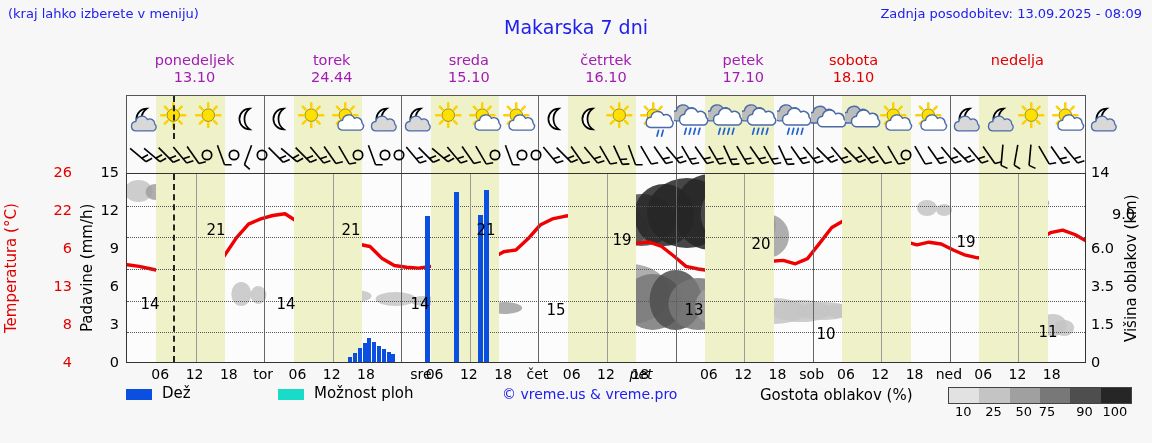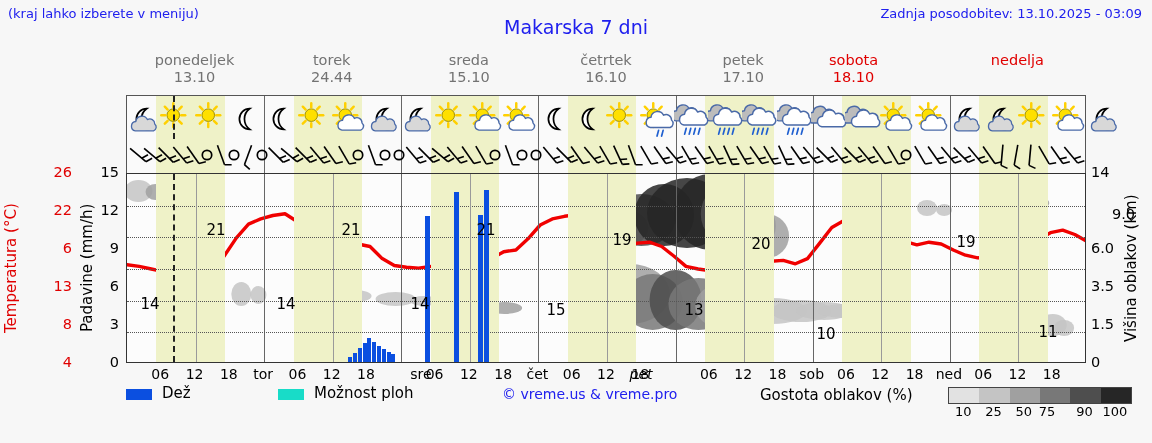--- a/index.html
+++ b/index.html
@@ -11,21 +11,21 @@
   #iconrow{left:126px;top:95px;width:960px;height:44px;border:1px solid #555;border-bottom:none;box-sizing:border-box;background:#fafafa;}
   #windrow{left:126px;top:139px;width:960px;height:34px;border:1px solid #555;border-top:none;border-bottom:none;box-sizing:border-box;background:#fafafa;}
   #grid{left:126px;top:173px;width:960px;height:190px;border:1px solid #333;box-sizing:border-box;background:#fcfcfc;overflow:hidden;}
 
   .dayband{position:absolute;top:0;bottom:0;background:#eff2c8;}
   .daysep{position:absolute;top:0;bottom:0;width:1px;background:#666;}
   .hsep{position:absolute;top:0;bottom:0;width:1px;background:#8a8a8a;}
   .gline{position:absolute;left:0;right:0;height:0;border-top:1px dotted #555;}
 
   
-  .dayhdr{position:absolute;top:52px;text-align:center;font-size:14.5px;color:#737373;line-height:17px;}
+  .dayhdr{position:absolute;top:52px;text-align:center;font-size:14.5px;color:#a21caf;line-height:17px;}
   .dayhdr.we{color:#e00000;}
   #tempTitle{left:2px;top:168px;width:24px;height:200px;color:#e00000;font-size:15px;
       writing-mode:vertical-rl;transform:rotate(180deg);text-align:center;}
   #padTitle{left:78px;top:168px;width:24px;height:200px;color:#000;font-size:15px;
       writing-mode:vertical-rl;transform:rotate(180deg);text-align:center;}
   #cloudTitle{left:1122px;top:168px;width:24px;height:200px;color:#000;font-size:15px;
       writing-mode:vertical-rl;transform:rotate(180deg);text-align:center;}
   .tt{position:absolute;right:1080px;color:#e00000;font-size:14.5px;text-align:right;width:40px;}
   .pt{position:absolute;left:95px;color:#000;font-size:14.5px;text-align:right;width:24px;}
   .ct{position:absolute;left:1091px;color:#000;font-size:14.5px;text-align:left;width:44px;}
@@ -48,21 +48,21 @@
   .wicon{position:absolute;top:2px;width:38px;height:40px;transform:translateX(-50%);}
   .barb{position:absolute;top:0;width:34px;height:32px;transform:translateX(-50%);}
   .rainbar{position:absolute;bottom:0;background:#0b4fe0;width:4px;}
   .dashed{position:absolute;top:0;bottom:0;width:0;border-left:2px dashed #222;}
 </style>
 </head>
 <body>
 
 <div class="abs" id="hdr-left">(kraj lahko izberete v meniju)</div>
 <div class="abs" id="hdr-title">Makarska 7 dni</div>
-<div class="abs" id="hdr-right">Zadnja posodobitev: 13.10.2025 - 03:09</div>
+<div class="abs" id="hdr-right">Zadnja posodobitev: 13.09.2025 - 08:09</div>
 
 <div id="dayheaders">
     <div class="dayhdr" style="left: 126px; width: 137.143px;">
       <div>ponedeljek</div>
       <div>13.10</div>
     </div>
     <div class="dayhdr" style="left: 263.143px; width: 137.143px;">
       <div>torek</div>
       <div>24.44</div>
     </div>

